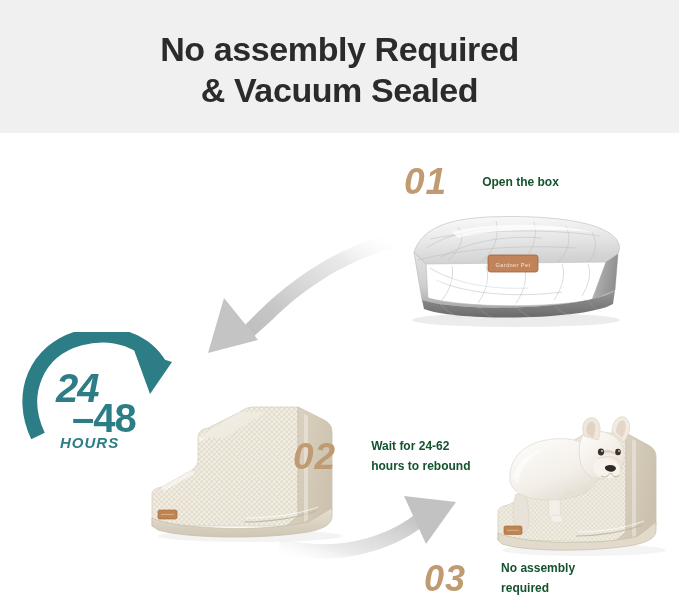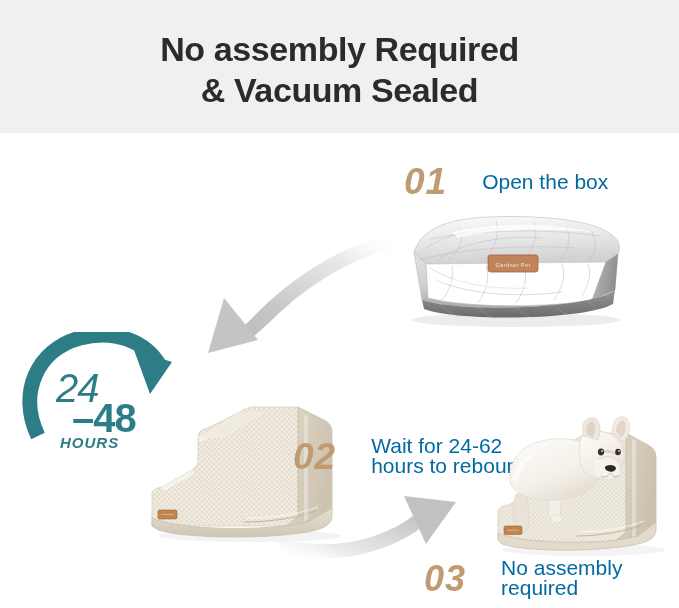--- a/index.html
+++ b/index.html
@@ -33,43 +33,43 @@
   .step-num{
     color:#c09b72;
     font-style:italic;
     font-weight:bold;
     font-size:37px;
     line-height:37px;
     letter-spacing:1px;
     white-space:nowrap;
   }
   .step-text{
-    color:#0369a1;
-    font-size:21px;
-    font-weight:400;
+    color:#14532d;
+    font-size:12px;
+    font-weight:700;
     line-height:20px;
     margin-left:9px;
     white-space:pre-line;
   }
 
   #step1{left:404px;top:163px;}
   #step2{left:293px;top:436px;}
   #step3{left:424px;top:558px;}
   #step3 .step-num{font-size:36px;}
 
   
   .badge{position:absolute;left:22px;top:332px;width:160px;height:122px;}
   .badge svg{position:absolute;left:0;top:0;}
   .badge-text{
     position:absolute;left:0;top:0;width:160px;height:122px;
     pointer-events:none;
   }
   .badge-24{
     position:absolute;left:34px;top:36px;
-    color:#2d7d87;font-weight:normal;font-style:italic;
+    color:#2d7d87;font-weight:bold;font-style:italic;
     font-size:40px;line-height:40px;letter-spacing:-1px;
   }
   .badge-48{
     position:absolute;left:50px;top:66px;
     color:#2d7d87;font-weight:bold;
     font-size:40px;line-height:40px;letter-spacing:-1px;
   }
   .badge-hours{
     position:absolute;left:38px;top:100px;
     color:#2d7d87;font-weight:bold;font-style:italic;

